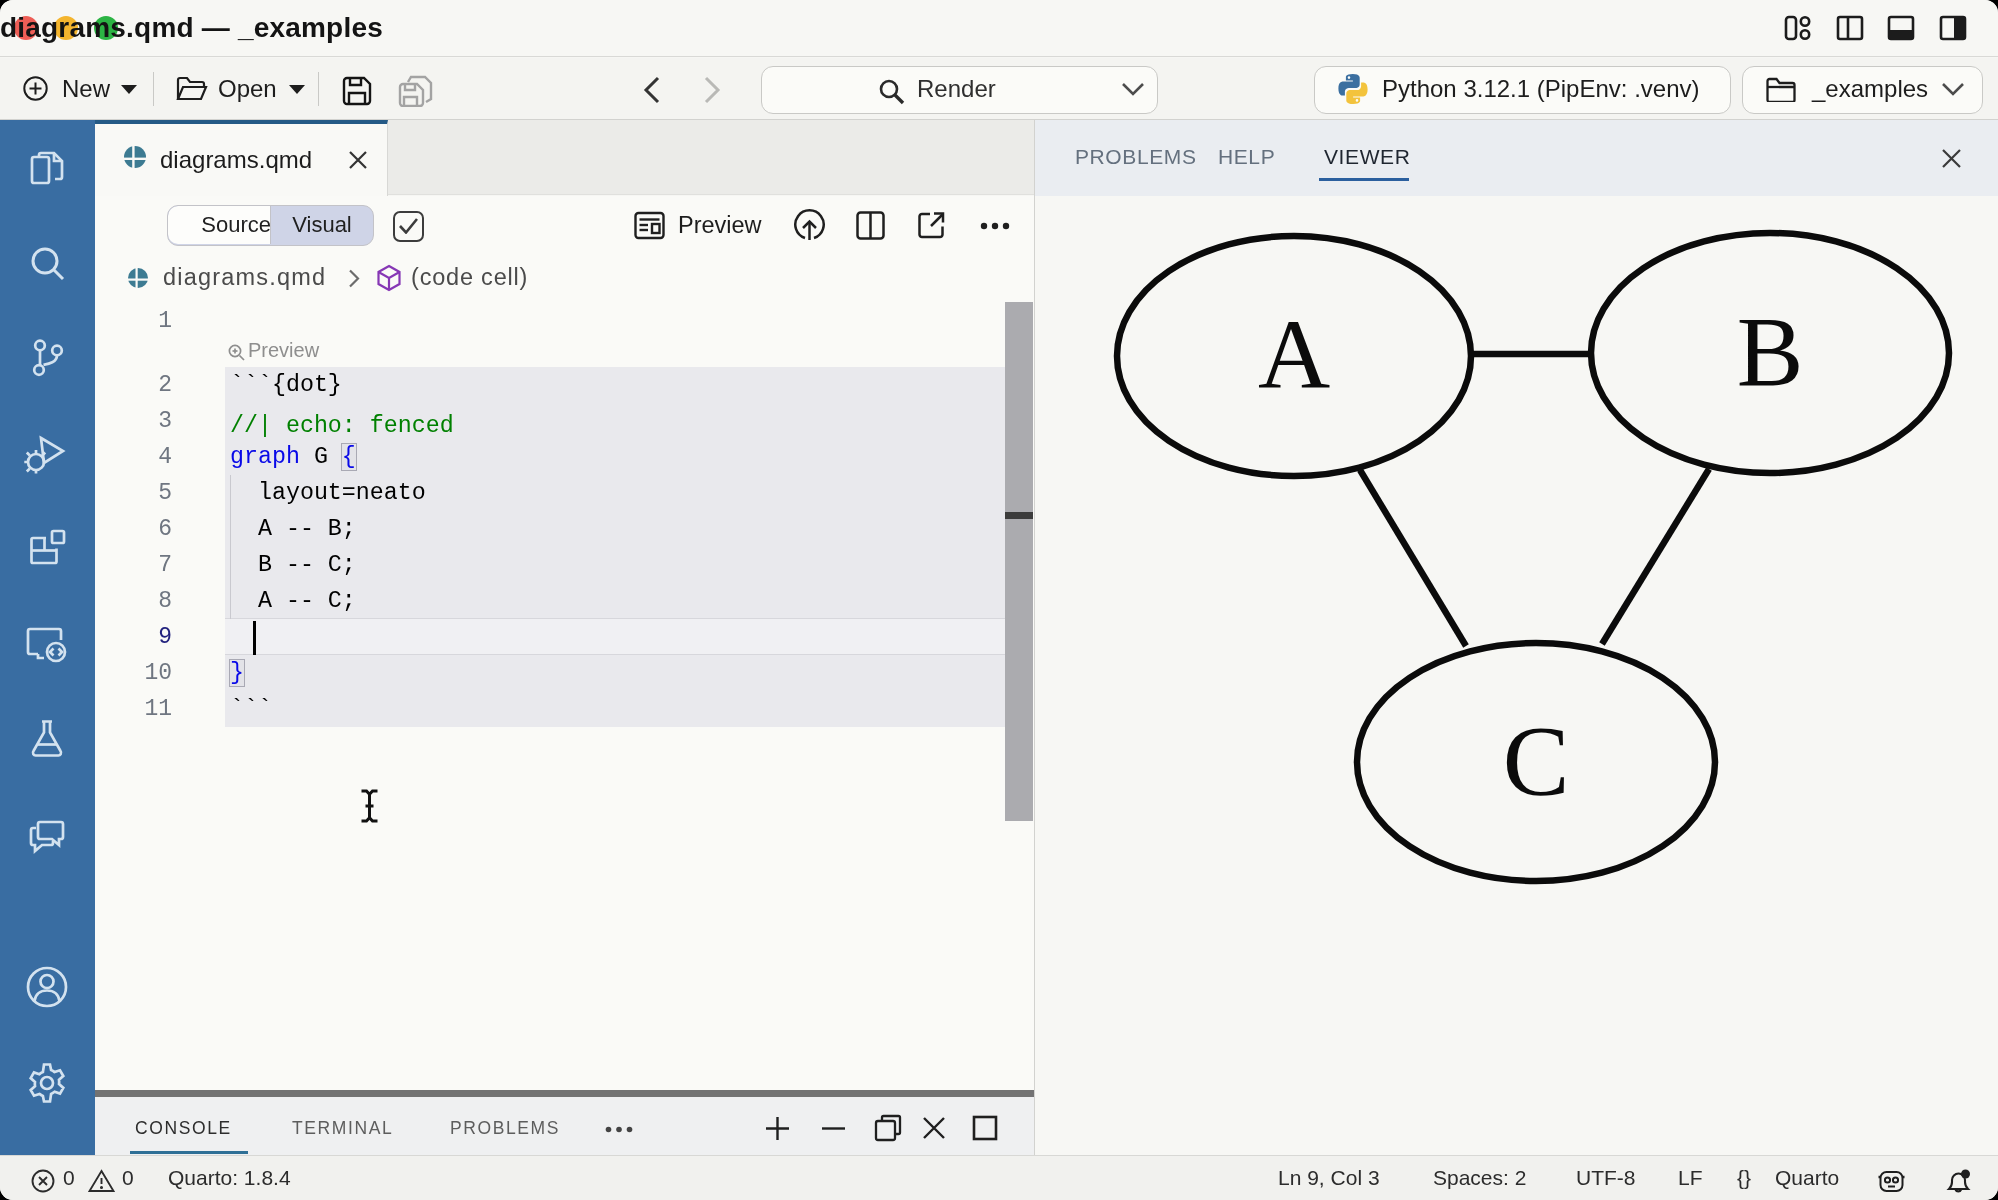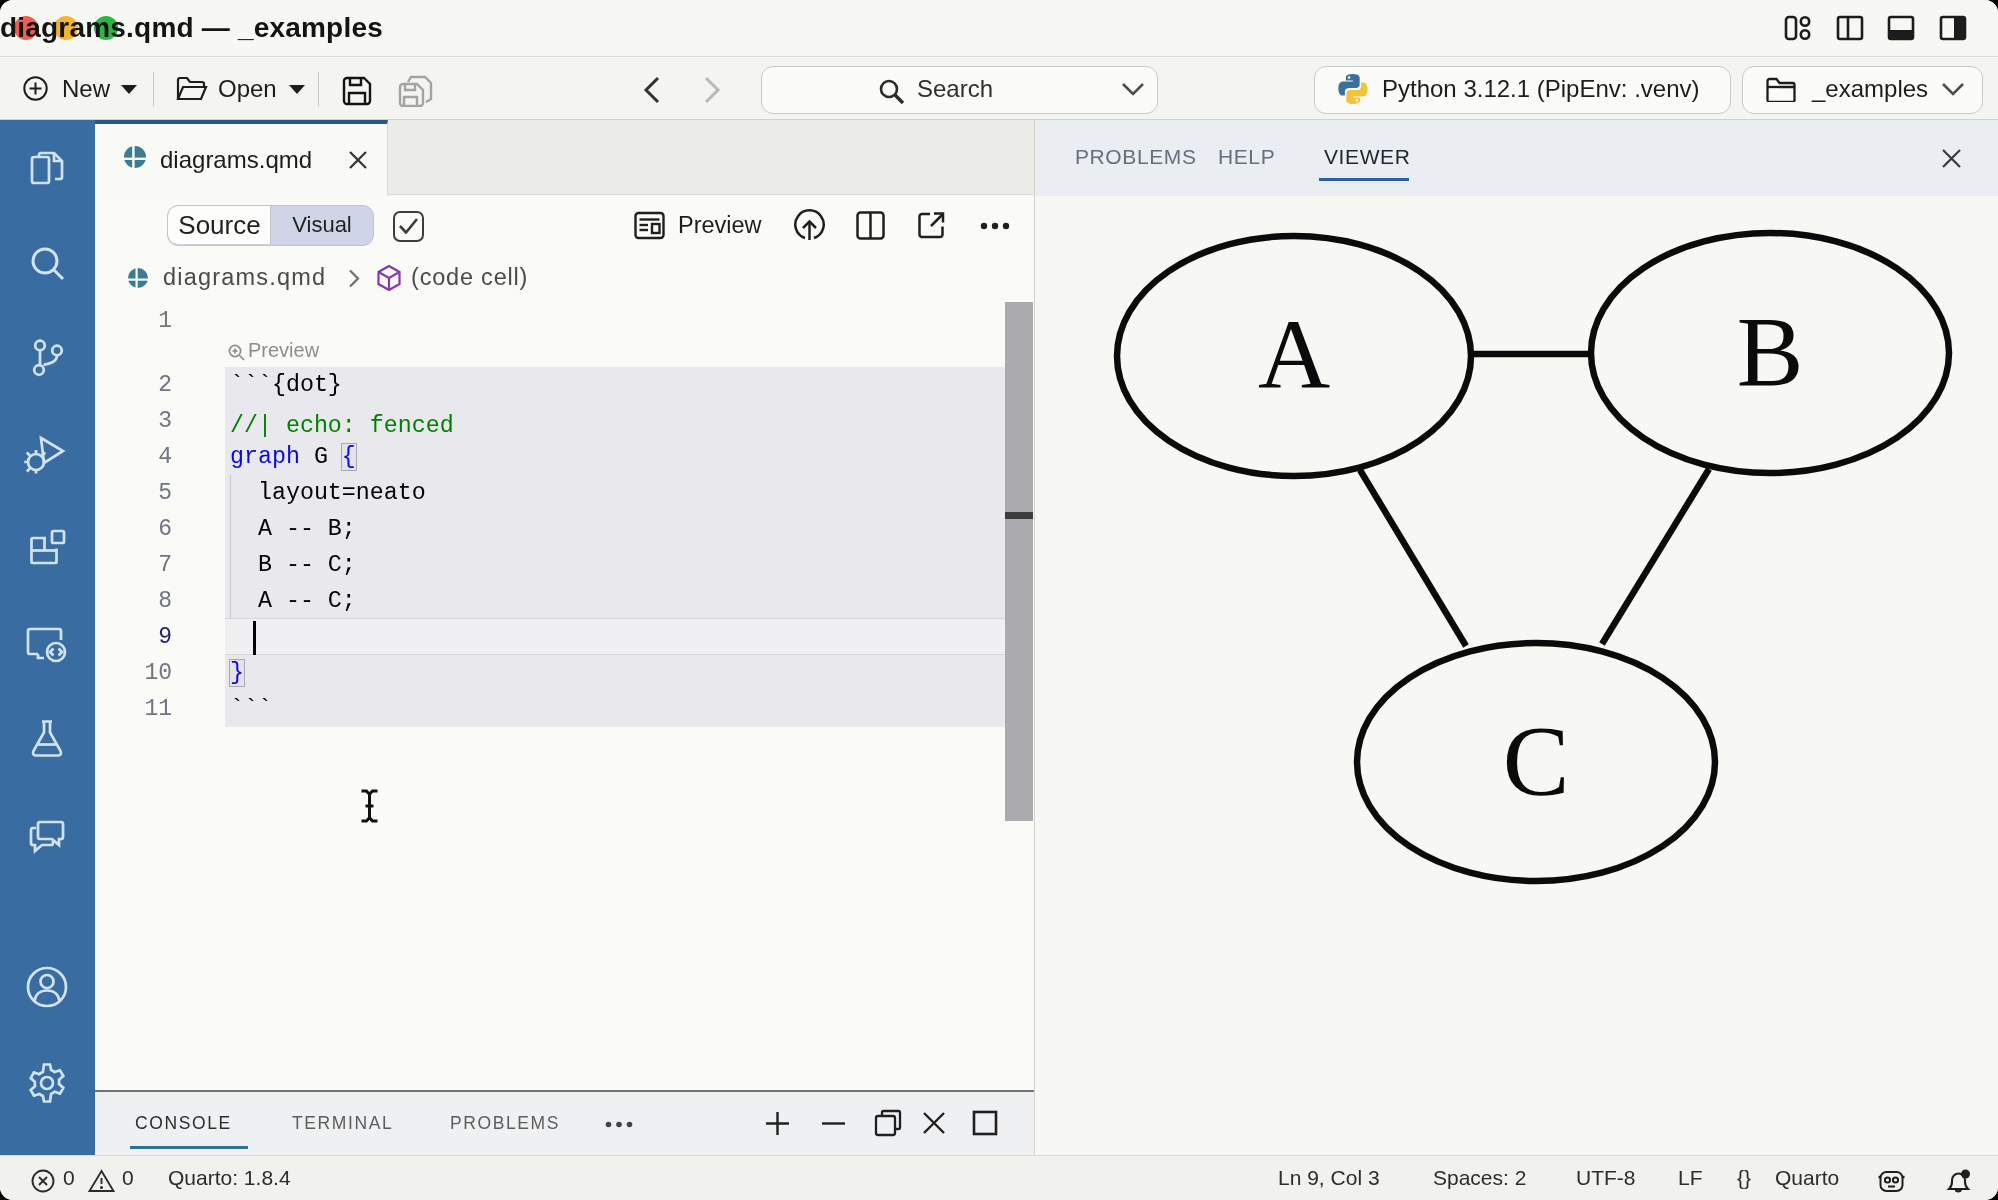--- a/index.html
+++ b/index.html
@@ -35,21 +35,21 @@
 #breadcrumb { left:95px; top:256px; width:939px; height:45px; background:#fafaf7; }
 #codearea { left:95px; top:301px; width:939px; height:789px; background:#fafaf7; }
 .lnum { position:absolute; width:77px; text-align:right; height:36px; line-height:36px;
   font-family:"Liberation Mono", monospace; font-size:23px; color:#6f7681; }
 .cline { position:absolute; left:135px; height:36px; line-height:36px; white-space:pre;
   font-family:"Liberation Mono", monospace; font-size:23.3px; letter-spacing:0px; color:#000; }
 .grn { color:#008000; } .blu { color:#0909e8; }
 .brkt { background:#e3e3e8; outline:1px solid #a9a9b4; }
 
 #panelstrip { left:95px; top:1090px; width:939px; height:65px; background:#eff0f1;
-  border-top:2px solid #737373; }
+  border-top:7px solid #737373; }
 .ptab { position:absolute; top:0; height:62px; line-height:62px; font-size:17.5px;
   letter-spacing:1.6px; color:#5d5d5d; }
 
 #rpanel { left:1035px; top:120px; width:963px; height:1035px; background:#f7f7f4; }
 #rphead { position:absolute; left:0; top:0; width:963px; height:76px; background:#eaedf1; }
 .rtab { position:absolute; top:0; height:73px; line-height:73px; font-size:21px;
   letter-spacing:0.6px; color:#64707e; }
 #vline { left:1034px; top:120px; width:1px; height:1035px; background:#d2d2cf; }
 
 #statusbar { left:0; top:1155px; width:1998px; height:45px; background:#f1f1ee;
@@ -119,21 +119,21 @@
         <path d="M15 2 L3 14 L15 26"></path>
       </svg>
   <svg class="abs" style="left:703px;top:18px" width="18" height="28" viewBox="0 0 18 28" fill="none" stroke="#b9b9b6" stroke-width="3">
         <path d="M3 2 L15 14 L3 26"></path>
       </svg>
   <div class="pillbtn" style="left:761px; width:397px;"></div>
   <svg class="abs" style="left:878px;top:20px" width="27" height="27" viewBox="0 0 27 27" fill="none" stroke="#2a2a2a" stroke-width="2.6">
     <circle cx="11" cy="11" r="8"></circle>
         <line x1="17" y1="17" x2="25" y2="25" stroke-width="3.4"></line>
       </svg>
-  <div class="tbtxt" style="left:917px; color:#2f2f2f;">Search</div>
+  <div class="tbtxt" style="left:917px; color:#2f2f2f;">Render</div>
   <svg class="abs" style="left:1122px;top:25px" width="22" height="13" viewBox="0 0 22 13" fill="none" stroke="#4c4c4c" stroke-width="2.6">
         <path d="M1 1 L11 11 L21 1"></path>
       </svg>
   <div class="pillbtn" style="left:1314px; width:417px;"></div>
   <div class="pillbtn" style="left:1742px; width:241px;"></div>
   <svg class="abs" style="left:1336px;top:14px" width="34" height="34" viewBox="0 0 34 34">
     <path d="M16.8 2 c-7.4 0 -6.9 3.2 -6.9 3.2 v3.3 h7 v1 H7.1 c0 0 -4.7 -0.5 -4.7 6.9 c0 7.4 4.1 7.1 4.1 7.1 h2.4 v-3.4 c0 0 -0.1 -4.1 4 -4.1 h6.9 c0 0 3.9 0.1 3.9 -3.8 V5.9 C23.7 5.9 24.3 2 16.8 2 z M13 4.3 a1.3 1.3 0 1 1 0 2.6 a1.3 1.3 0 0 1 0 -2.6 z" fill="#3b6fa0"></path>
     <path d="M17.2 32 c7.4 0 6.9 -3.2 6.9 -3.2 v-3.3 h-7 v-1 h9.8 c0 0 4.7 0.5 4.7 -6.9 c0 -7.4 -4.1 -7.1 -4.1 -7.1 h-2.4 v3.4 c0 0 0.1 4.1 -4 4.1 h-6.9 c0 0 -3.9 -0.1 -3.9 3.8 v6.4 C10.3 28.1 9.7 32 17.2 32 z M21 29.7 a1.3 1.3 0 1 1 0 -2.6 a1.3 1.3 0 0 1 0 2.6 z" fill="#f3c33c"></path>
       </svg>
   <div class="tbtxt" style="left:1382px">Python 3.12.1 (PipEnv: .venv)</div>
@@ -209,21 +209,21 @@
     <div class="abs" style="left:65px;top:0;height:71px;line-height:71px;font-size:24px;color:#1c1c1c;">diagrams.qmd</div>
     <svg class="abs" style="left:253px;top:26px" width="20" height="20" viewBox="0 0 20 20" fill="none" stroke="#333" stroke-width="2.2">
           <path d="M2 2 L18 18 M18 2 L2 18"></path>
         </svg>
   </div>
 </div>
 
 <div class="abs" id="edtoolbar">
   <div class="abs" style="left:72px;top:9px;width:207px;height:41px;border:1.5px solid #c3c3c8;border-radius:11px;background:#cfd4e7;overflow:hidden;">
     <div class="abs" style="left:0;top:0;width:103px;height:38px;background:#fdfdfb;border-right:1.5px solid #c3c3c8;border-radius:10px 0 0 10px;"></div>
-    <div class="abs" style="left:0;top:0;width:103px;height:38px;line-height:38px;text-align:center;font-size:26px;color:#1f1f1f;">Source</div>
+    <div class="abs" style="left:0;top:0;width:103px;height:38px;line-height:38px;text-align:right;font-size:22px;color:#1f1f1f;">Source</div>
     <div class="abs" style="left:103px;top:0;width:102px;height:38px;line-height:38px;text-align:center;font-size:22px;color:#1f1f1f;">Visual</div>
   </div>
   <div class="abs" style="left:298px;top:15px;width:31px;height:31px;border:2.4px solid #3c3c3c;border-radius:7px;"></div>
   <svg class="abs" style="left:304px;top:22px" width="19" height="16" viewBox="0 0 19 16" fill="none" stroke="#3c3c3c" stroke-width="2.6">
         <path d="M1 8 L7 14.5 L18 1"></path>
       </svg>
   <svg class="abs" style="left:539px;top:14px" width="31" height="31" viewBox="0 0 31 31" fill="none" stroke="#1f1f1f" stroke-width="2.4">
     <rect x="1.5" y="3" width="28" height="25" rx="3"></rect>
         <line x1="5.5" y1="9.5" x2="25.5" y2="9.5"></line>
     <line x1="5.5" y1="15" x2="14" y2="15"></line>

